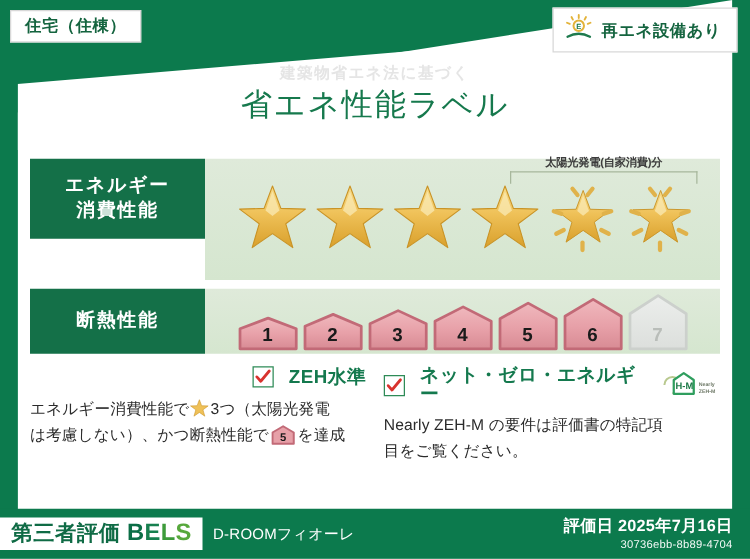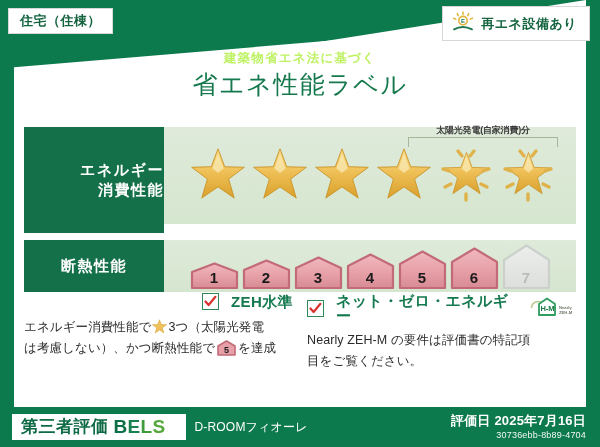--- a/index.html
+++ b/index.html
@@ -37,35 +37,35 @@
     position:absolute;right:10px;top:6px;
     background:#fff;border:1px solid #d8d8d8;
     padding:4px 12px 4px 8px;
     display:flex;align-items:center;gap:6px;z-index:6;
   }
   .badge-renew .txt{font-size:13px;font-weight:bold;color:#14643f;letter-spacing:.5px;line-height:1;}
   
   .title-wrap{
     position:absolute;left:0;right:0;top:52px;text-align:center;z-index:5;
   }
-  .title-sub{font-size:12.5px;font-weight:bold;color:#bef264;letter-spacing:1.2px;line-height:1;}
+  .title-sub{font-size:12.5px;font-weight:bold;color:#e5e5e5;letter-spacing:1.2px;line-height:1;}
   .title-main{font-size:25px;font-weight:normal;color:#16794d;letter-spacing:1.5px;margin-top:7px;line-height:1;}
   
   .rows{position:absolute;left:24px;right:24px;top:127px;z-index:5;}
   .row{display:flex;align-items:stretch;margin-bottom:7px;position:relative;}
   .row-label{
     width:140px;flex:0 0 140px;background:#147048;color:#fff;
     display:flex;flex-direction:column;align-items:center;justify-content:center;
     font-size:15px;font-weight:bold;letter-spacing:1.5px;line-height:1.35;
   }
   .row-body{
     flex:1;background:linear-gradient(180deg,#dfeada 0%,#d5e6cf 100%);
     position:relative;display:flex;align-items:flex-end;justify-content:center;
   }
-  #row-energy .row-label{height:106px;align-items:flex-end;}
+  #row-energy .row-label{height:64px;}
   #row-energy .row-body{height:97px;align-items:center;}
   #row-insul .row-label{height:52px;}
   #row-insul .row-body{height:52px;align-items:flex-end;}
   
   .stars{display:flex;align-items:flex-end;gap:2px;padding-bottom:4px;padding-left:6px;}
   .starbox{position:relative;width:60px;height:62px;display:flex;align-items:center;justify-content:center;}
   .star{width:56px;height:56px;display:block;}
   .sparkles{position:absolute;inset:0;pointer-events:none;}
   
   .solar-note{
@@ -104,21 +104,21 @@
     position:absolute;left:0;right:0;bottom:1px;text-align:center;
     font-size:9px;font-weight:bold;color:#1a1a1a;line-height:1;
   }
   .zehm-logo{display:inline-block;vertical-align:-7px;margin-left:5px;}
   
   .footer{
     position:absolute;left:0;right:0;bottom:0;height:40px;background:#0c7a4d;z-index:6;
     display:flex;align-items:center;
   }
   .bels-badge{
-    background:#fff;margin-left:12px;padding:3px 21px 4px 9px;
+    background:#fff;margin-left:0;padding:3px 9px 4px 9px;
     display:flex;align-items:center;gap:5px;line-height:1;
   }
   .bels-jp{font-size:17px;font-weight:bold;color:#0f6b45;letter-spacing:.5px;}
   .bels-en{font-size:19px;font-weight:bold;letter-spacing:.3px;}
   .bels-en .b1{color:#0b6e46;}
   .bels-en .b2{color:#17804f;}
   .bels-en .b3{color:#3d9b3a;}
   .bels-en .b4{color:#57a83c;}
   .bldg-name{color:#ffffff;font-size:12px;margin-left:8px;letter-spacing:.2px;}
   .foot-right{margin-left:auto;margin-right:14px;text-align:right;color:#fff;}

